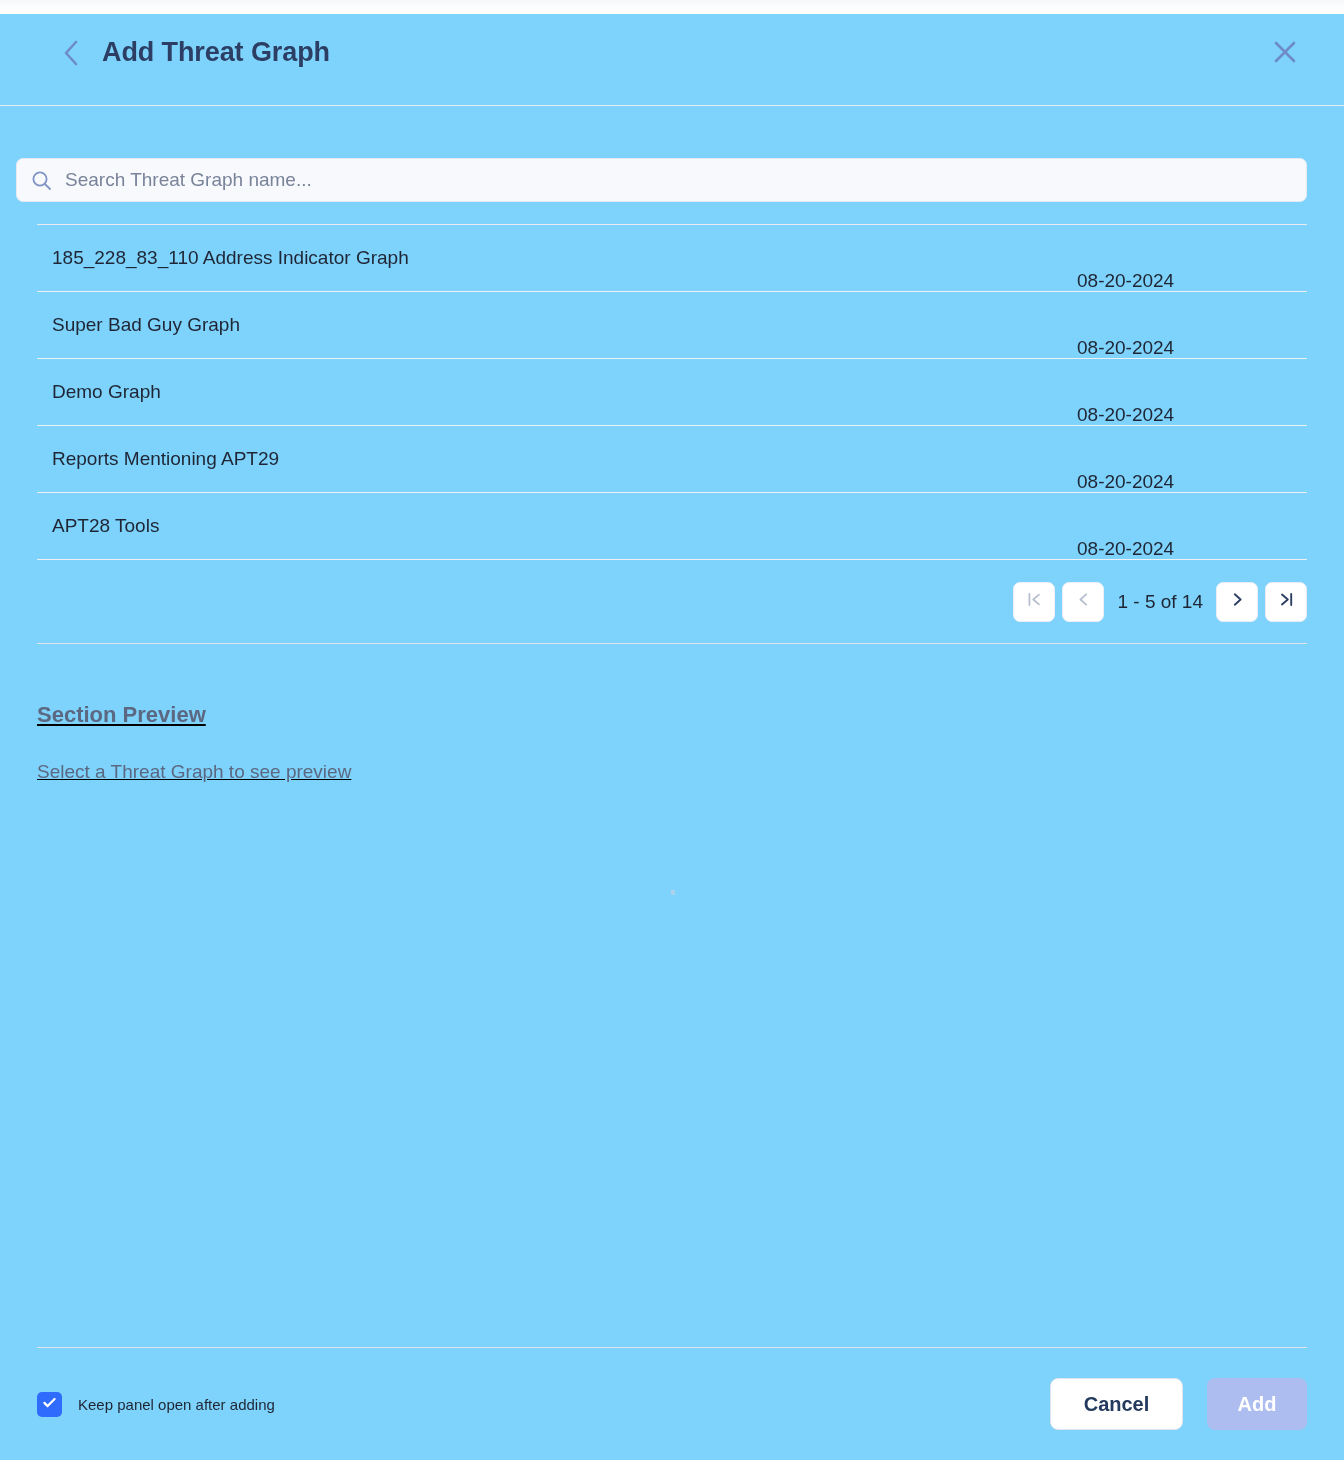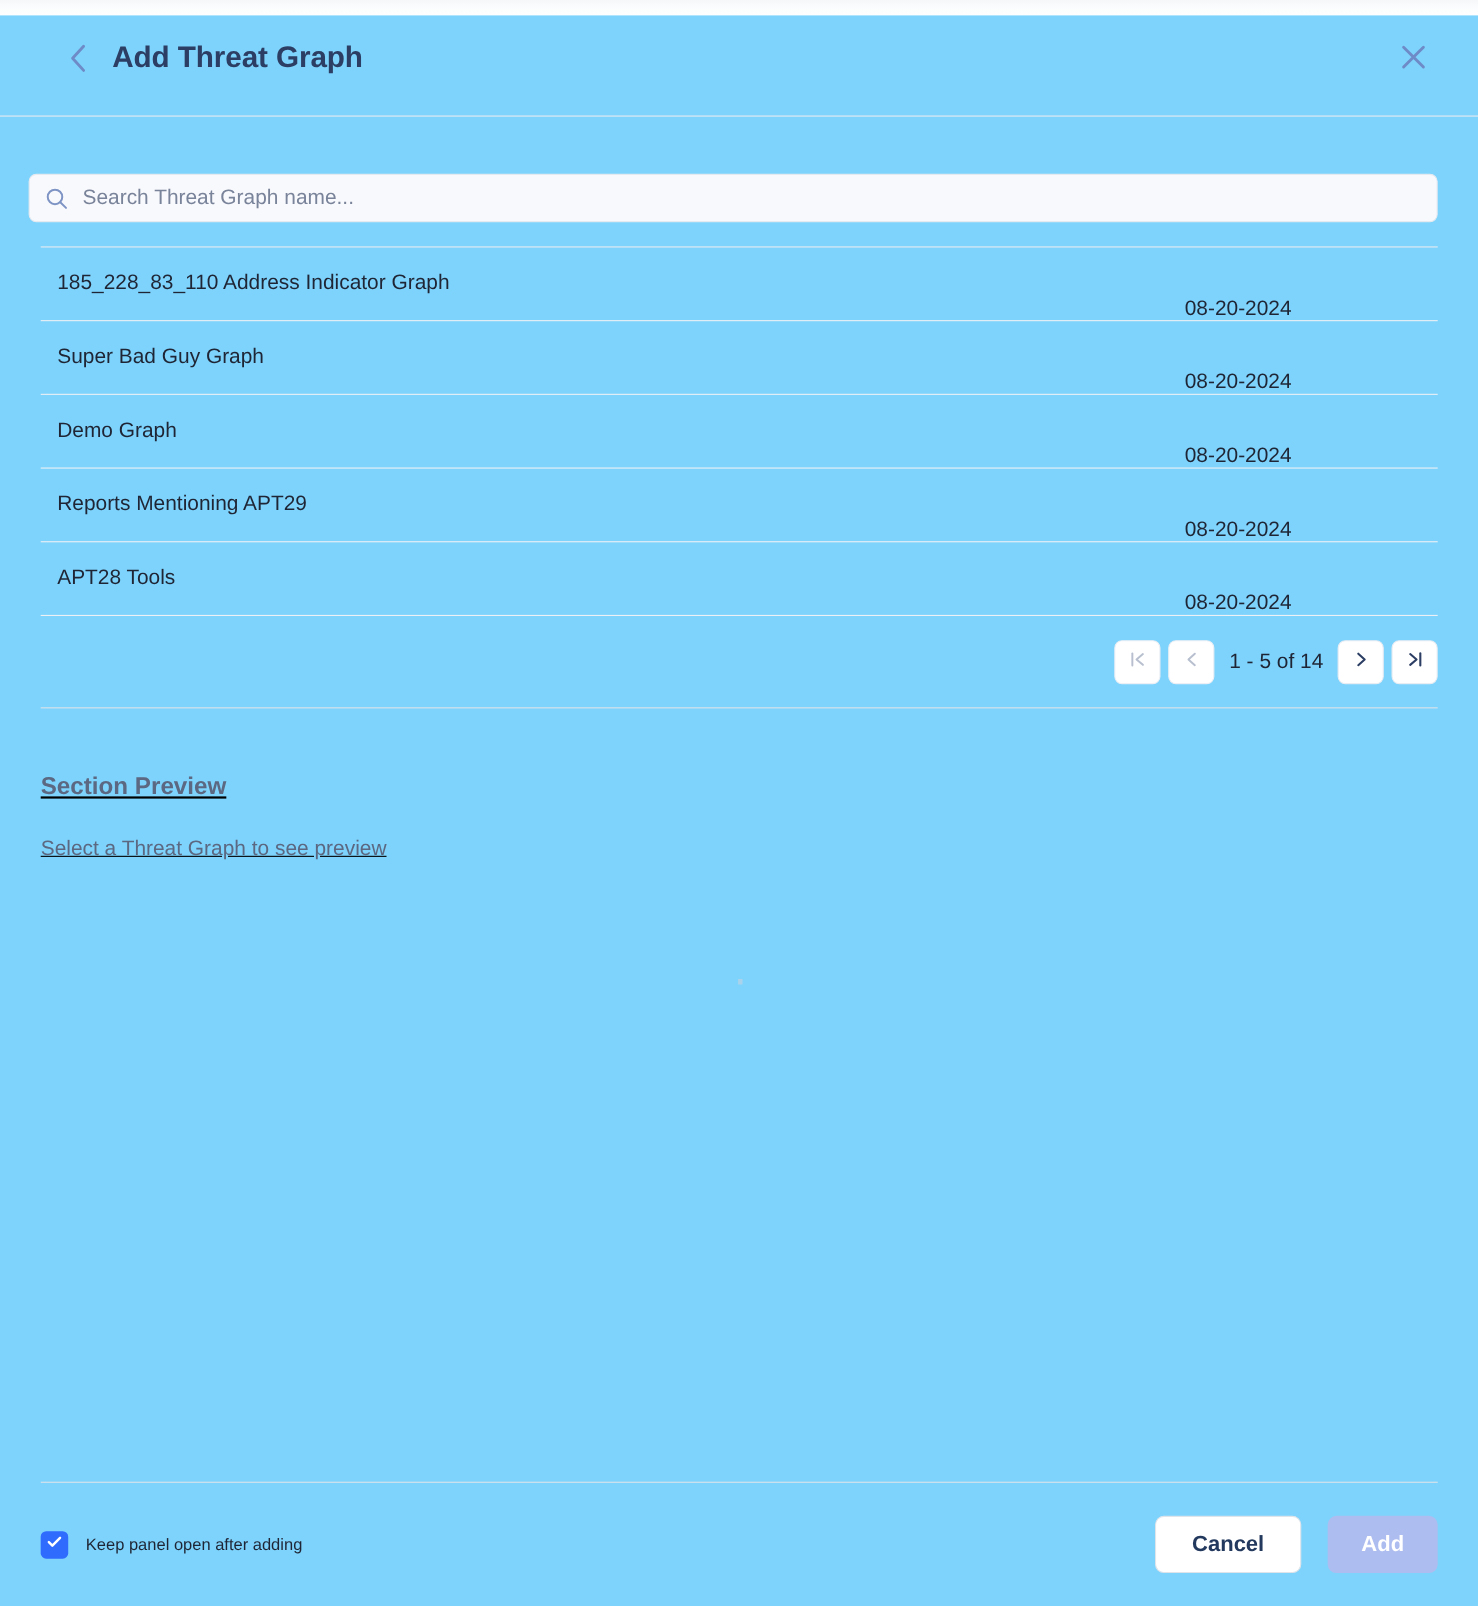--- a/index.html
+++ b/index.html
@@ -79,21 +79,21 @@
   
   .body {
     flex: 1 1 auto;
     position: relative;
     display: flex;
     flex-direction: column;
     min-height: 0;
   }
 
   .search-wrap {
-    margin: 52px 37px 0 26px;
+    margin: 52px 37px 0 16px;
     height: 44px;
     background: #f8f9fc;
     border: 1px solid #e5e9f0;
     border-radius: 7px;
     display: flex;
     align-items: center;
     padding: 0 14px;
   }
   .search-wrap .icon { flex: 0 0 auto; display: flex; align-items: center; }
   .search-input {

